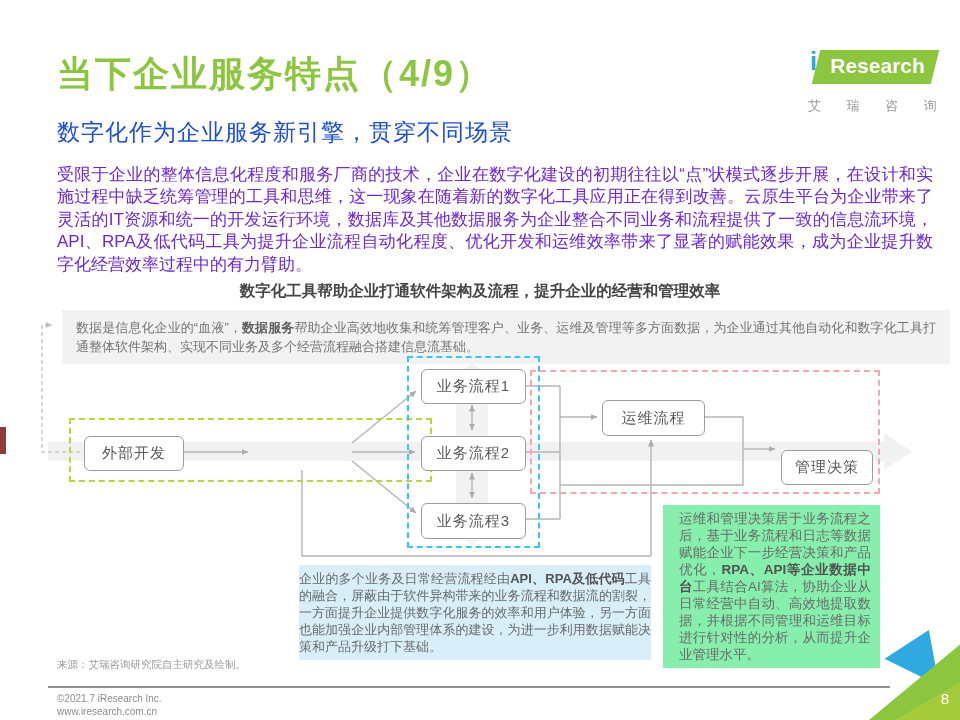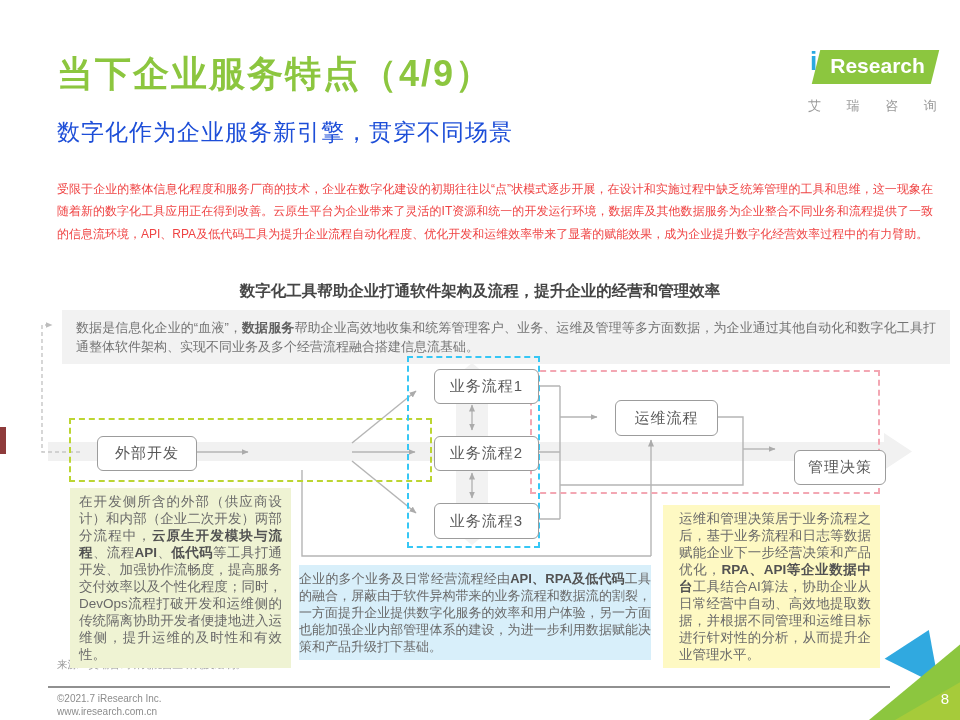--- a/index.html
+++ b/index.html
@@ -12,50 +12,50 @@
   .subtitle{left:57px;top:117px;font-size:23px;color:#1d4ed8;letter-spacing:1px;}
   .logo{left:802px;top:50px;width:130px;}
   .logo-row{position:relative;height:40px;}
   .logo-box{position:absolute;left:14px;top:0;background:#8CC63F;transform:skewX(-14deg);
             padding:4px 10px 6px 14px;}
   .logo-box span{display:inline-block;transform:skewX(14deg);color:#fff;font-weight:bold;font-size:21px;}
   .logo-i{position:absolute;left:8px;top:-4px;color:#2AA9E0;font-weight:bold;font-size:26px;z-index:2;}
   .logo-cn{margin-top:7px;color:#9A9A9A;font-size:13px;letter-spacing:11px;padding-left:6px;white-space:nowrap;}
 
   
-  .intro{left:57px;top:178px;width:876px;font-size:12px;line-height:22.4px;color:#ef4444;text-align:justify;}
+  .intro{left:57px;top:164px;width:876px;font-size:17px;line-height:22.4px;color:#6d28d9;text-align:justify;}
   .diagram-heading{left:0;top:281px;width:960px;text-align:center;font-size:15.5px;font-weight:bold;color:#454545;}
   .graybox{left:62px;top:310px;width:888px;box-sizing:border-box;background:#F2F2F2;
            padding:8px 14px;font-size:13px;line-height:19px;color:#737373;text-align:justify;}
   .graybox b{color:#5f5f5f;}
 
   
   svg.connectors{left:0;top:0;z-index:1;}
   .outline{box-sizing:border-box;z-index:2;background:transparent;}
   .outline.green{left:69px;top:418px;width:363px;height:64px;border:2px dashed #BCD532;}
   .outline.blue{left:407px;top:356px;width:133px;height:192px;border:2px dashed #36C7F5;}
   .outline.pink{left:530px;top:370px;width:350px;height:124px;border:2px dashed #F3A7B3;}
   .fnode{z-index:3;background:#fff;border:1.5px solid #9C9C9C;border-radius:6px;
          display:flex;align-items:center;justify-content:center;
-         font-size:15px;color:#595959;letter-spacing:1px;margin-left:13px;}
+         font-size:15px;color:#595959;letter-spacing:1px;}
   .n-ext{left:84px;top:436px;width:98px;height:33px;}
   .n-int{left:253px;top:436px;width:98px;height:33px;}
   .n-b1{left:421px;top:369px;width:103px;height:33px;}
   .n-b2{left:421px;top:436px;width:103px;height:33px;}
   .n-b3{left:421px;top:503px;width:103px;height:34px;}
   .n-ops{left:602px;top:400px;width:101px;height:34px;}
   .n-dec{left:781px;top:450px;width:90px;height:33px;}
 
   
   .note{z-index:4;box-sizing:border-box;font-size:13.5px;line-height:17px;color:#6A6A6A;
         padding:5px 9px;text-align:justify;}
   .note b{color:#525252;}
   .note.dev{left:70px;top:488px;width:221px;background:#EFF3D3;}
   .note.biz{left:299px;top:565px;width:352px;background:#D8EFFA;font-size:13px;padding:5px 0;}
-  .note.ops{left:663px;top:505px;width:217px;background:#fef9c3;padding-left:16px;}
+  .note.ops{left:663px;top:505px;width:217px;background:#86efac;padding-left:16px;}
 
   .edge-mark{left:0;top:427px;width:6px;height:27px;background:#8E3B3B;z-index:2;}
 
   
   .source{left:57px;top:658px;font-size:10.5px;color:#999999;}
   .divider{left:48px;top:686px;width:842px;height:2px;background:#909090;}
   .copyright{left:57px;top:693px;font-size:10px;line-height:12.5px;color:#8C8C8C;}
   .corner{right:0;bottom:0;width:130px;height:90px;z-index:5;}
   .corner div{position:absolute;right:0;bottom:0;width:130px;height:90px;}
   .tri-blue{background:#30A9E0;clip-path:polygon(42% 32%,76% 0%,84% 62%);}
@@ -119,21 +119,20 @@
   <div class="abs outline blue"></div>
   <div class="abs outline pink"></div>
 
   <div class="abs fnode n-ext">外部开发</div>
   <div class="abs fnode n-b1">业务流程1</div>
   <div class="abs fnode n-b2">业务流程2</div>
   <div class="abs fnode n-b3">业务流程3</div>
   <div class="abs fnode n-ops">运维流程</div>
   <div class="abs fnode n-dec">管理决策</div>
 
-  <div class="abs note dev"><span>在开发侧所含的外部（供应商设计）和内部（企业二次开发）两部分流程中，</span><b>云原生开发模块与流程</b><span>、流程</span><b>API</b><span>、</span><b>低代码</b><span>等工具打通开发、加强协作流畅度，提高服务交付效率以及个性化程度；同时，DevOps流程打破开发和运维侧的传统隔离协助开发者便捷地进入运维侧，提升运维的及时性和有效性。</span></div>
   <div class="abs note biz"><span>企业的多个业务及日常经营流程经由</span><b>API、RPA及低代码</b><span>工具的融合，屏蔽由于软件异构带来的业务流程和数据流的割裂，一方面提升企业提供数字化服务的效率和用户体验，另一方面也能加强企业内部管理体系的建设，为进一步利用数据赋能决策和产品升级打下基础。</span></div>
   <div class="abs note ops"><span>运维和管理决策居于业务流程之后，基于业务流程和日志等数据赋能企业下一步经营决策和产品优化，</span><b>RPA、API等企业数据中台</b><span>工具结合AI算法，协助企业从日常经营中自动、高效地提取数据，并根据不同管理和运维目标进行针对性的分析，从而提升企业管理水平。</span></div>
 
   <div class="abs edge-mark"></div>
 
   <div class="abs source">来源：艾瑞咨询研究院自主研究及绘制。</div>
   <div class="abs divider"></div>
   <div class="abs copyright">
     <div>©2021.7 iResearch Inc.</div>
     <div>www.iresearch.com.cn</div>

